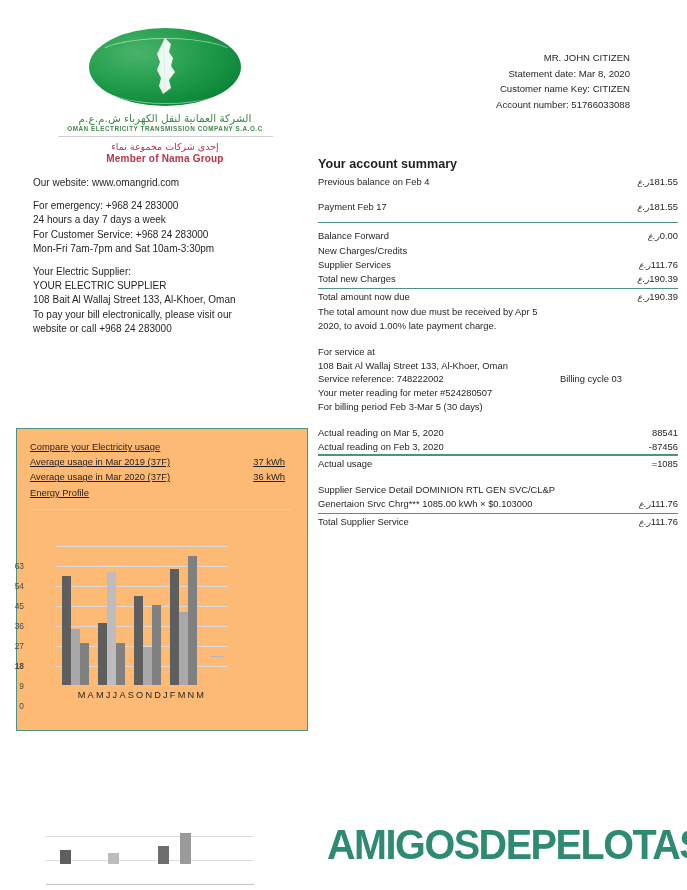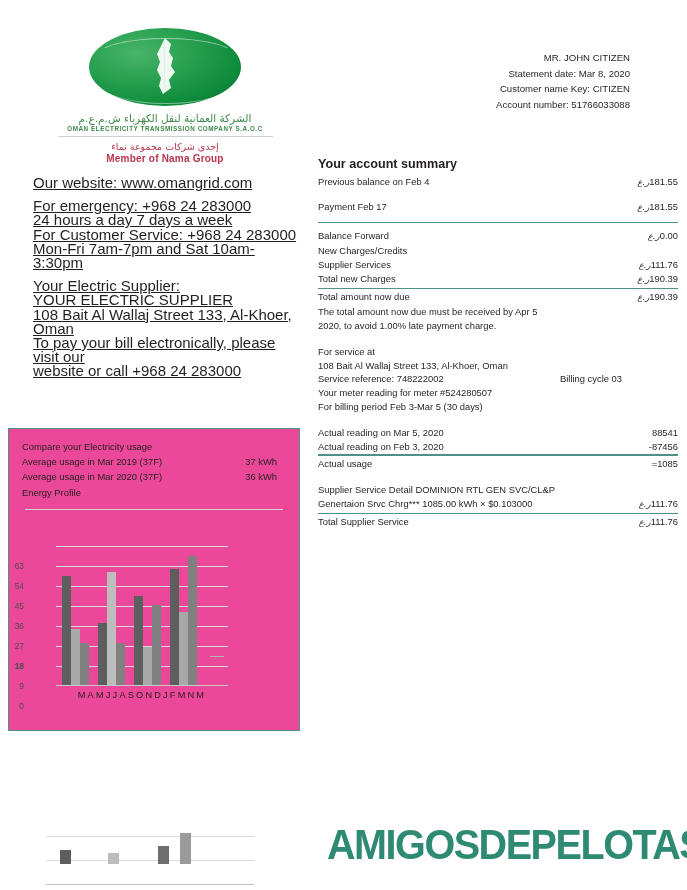--- a/index.html
+++ b/index.html
@@ -82,24 +82,23 @@
     color: #b8344a;
     letter-spacing: 0.2px;
     margin-top: 1px;
   }
 
   
   .contact {
     position: absolute;
     left: 33px; top: 176px;
     width: 270px;
-    font-size: 15px;
+    font-size: 10px;
     line-height: 14.2px;
     color: #231f20;
-    text-decoration: underline;
   }
   .contact .gap { height: 9px; }
 
   
   .cust {
     position: absolute;
     right: 57px; top: 50px;
     text-align: right;
     font-size: 9.6px;
     line-height: 15.6px;
@@ -138,26 +137,27 @@
     background: #4f9285;
     margin: 7px 0 6px 0;
   }
   .sep.tight { margin: 1px 0 1px 0; }
   .blank { height: 11px; }
   .blank.lg { height: 13px; }
 
   
   .usage-box {
     position: absolute;
-    left: 8px; top: 428px;
+    left: 16px; top: 428px;
     width: 292px;
     height: 303px;
     border: 1.4px solid #4f9285;
     box-sizing: border-box;
-    background: #ec4899;
+    background: #fdba74;
+    text-decoration: underline;
   }
   .usage-head {
     padding: 10px 0 0 13px;
     font-size: 9.4px;
     line-height: 15.2px;
     width: 268px;
   }
   .usage-head .row { padding-right: 13px; }
   .usage-rule {
     width: 258px;

